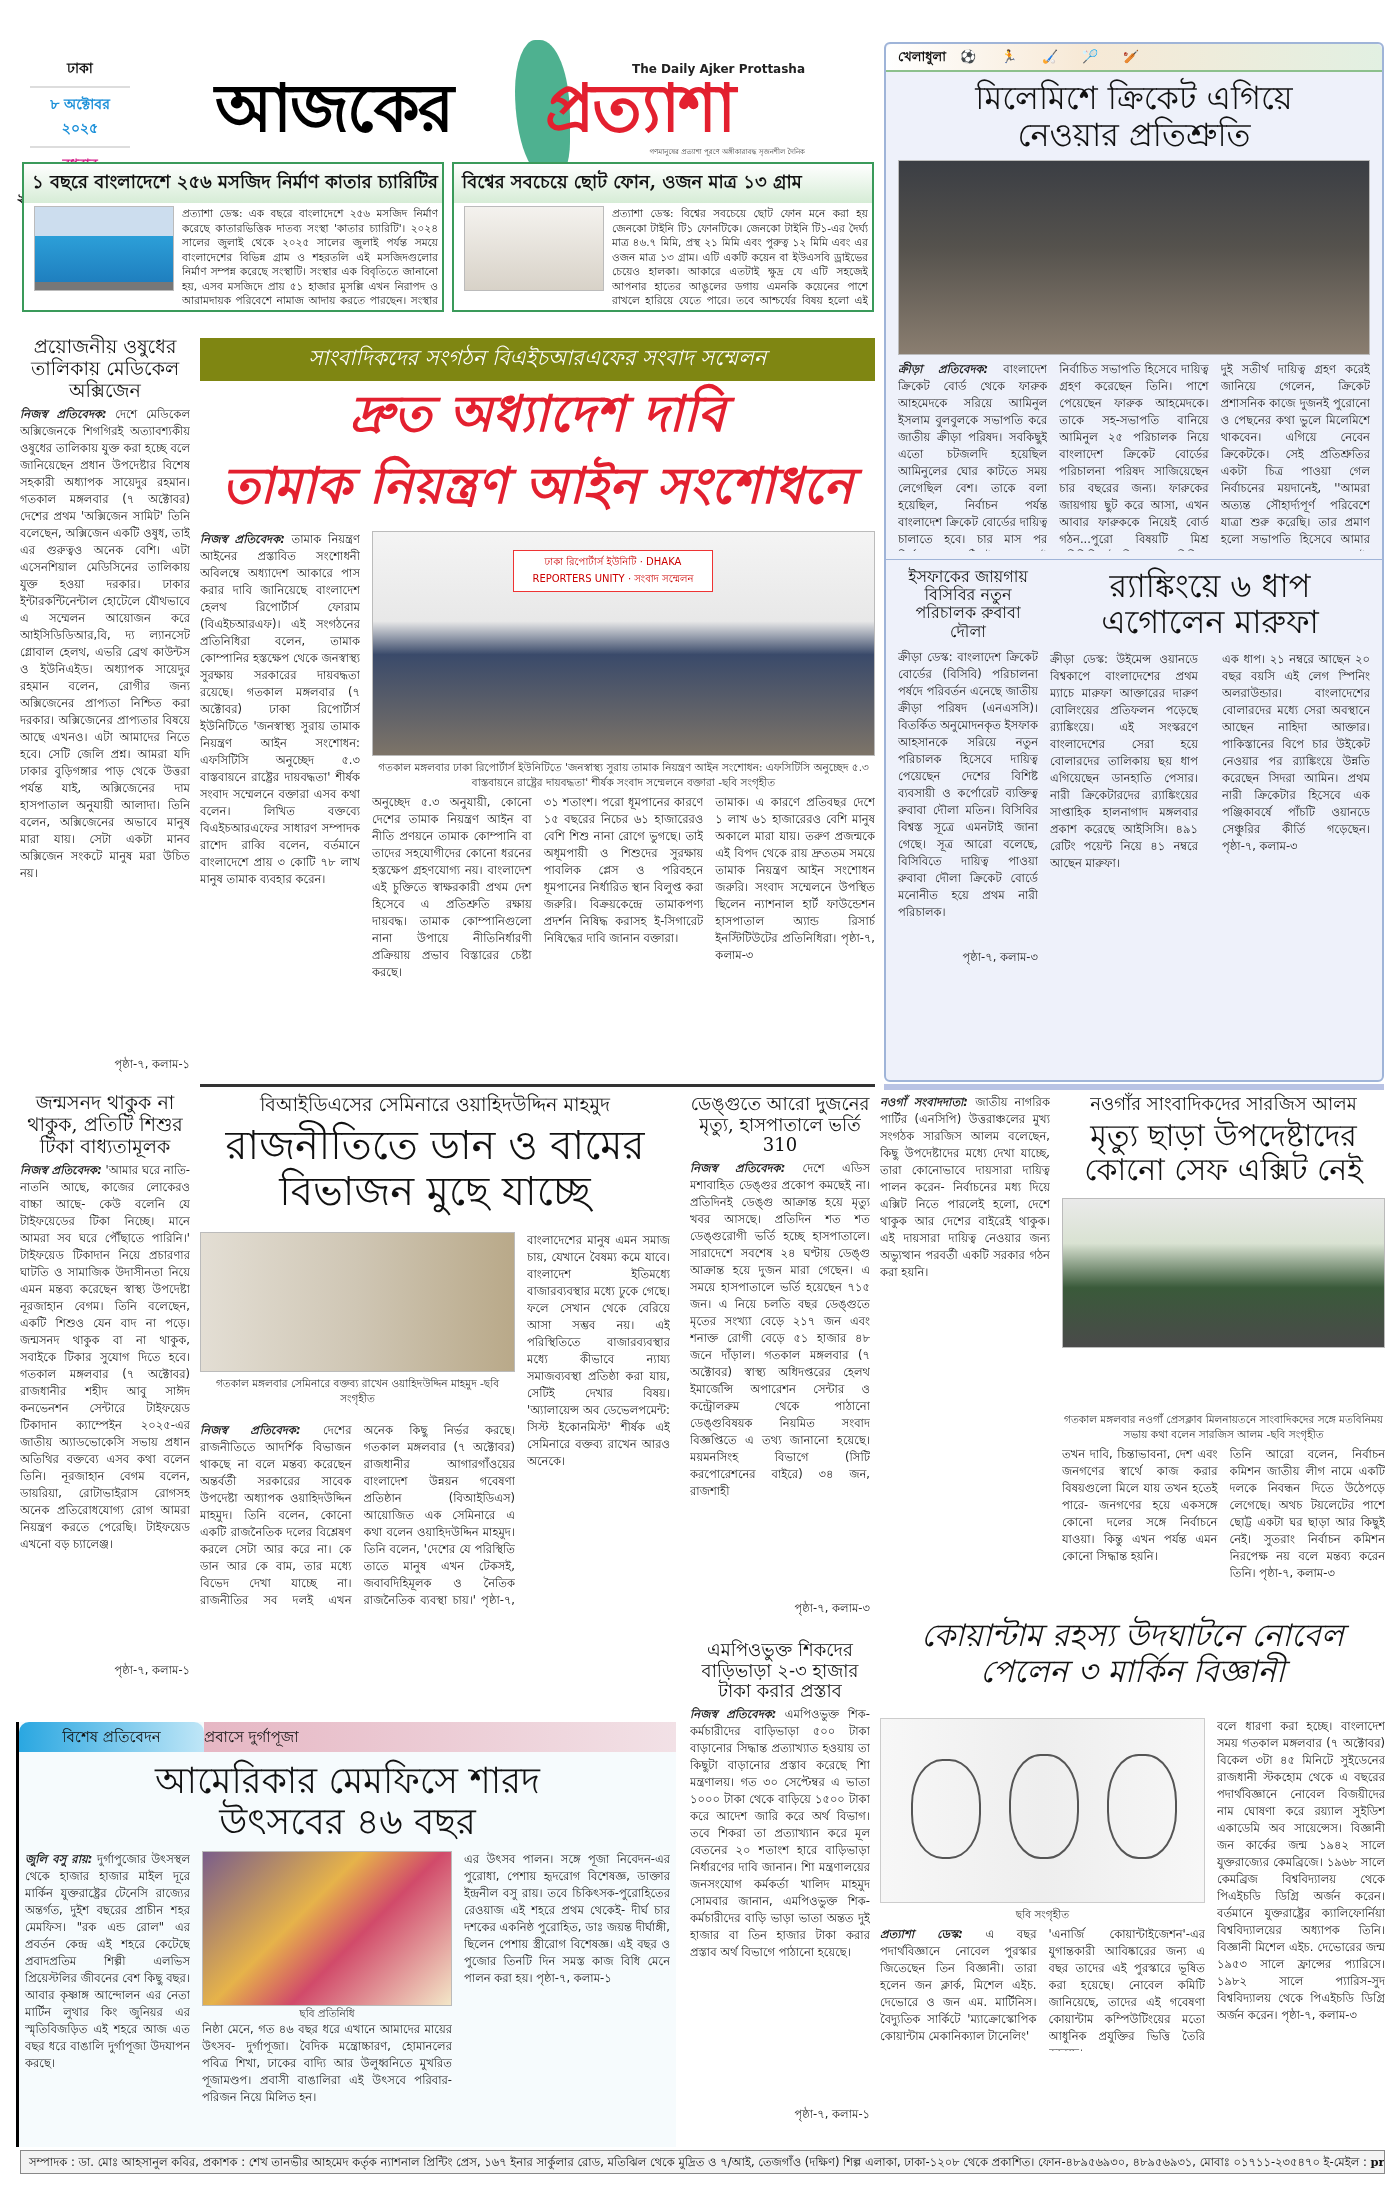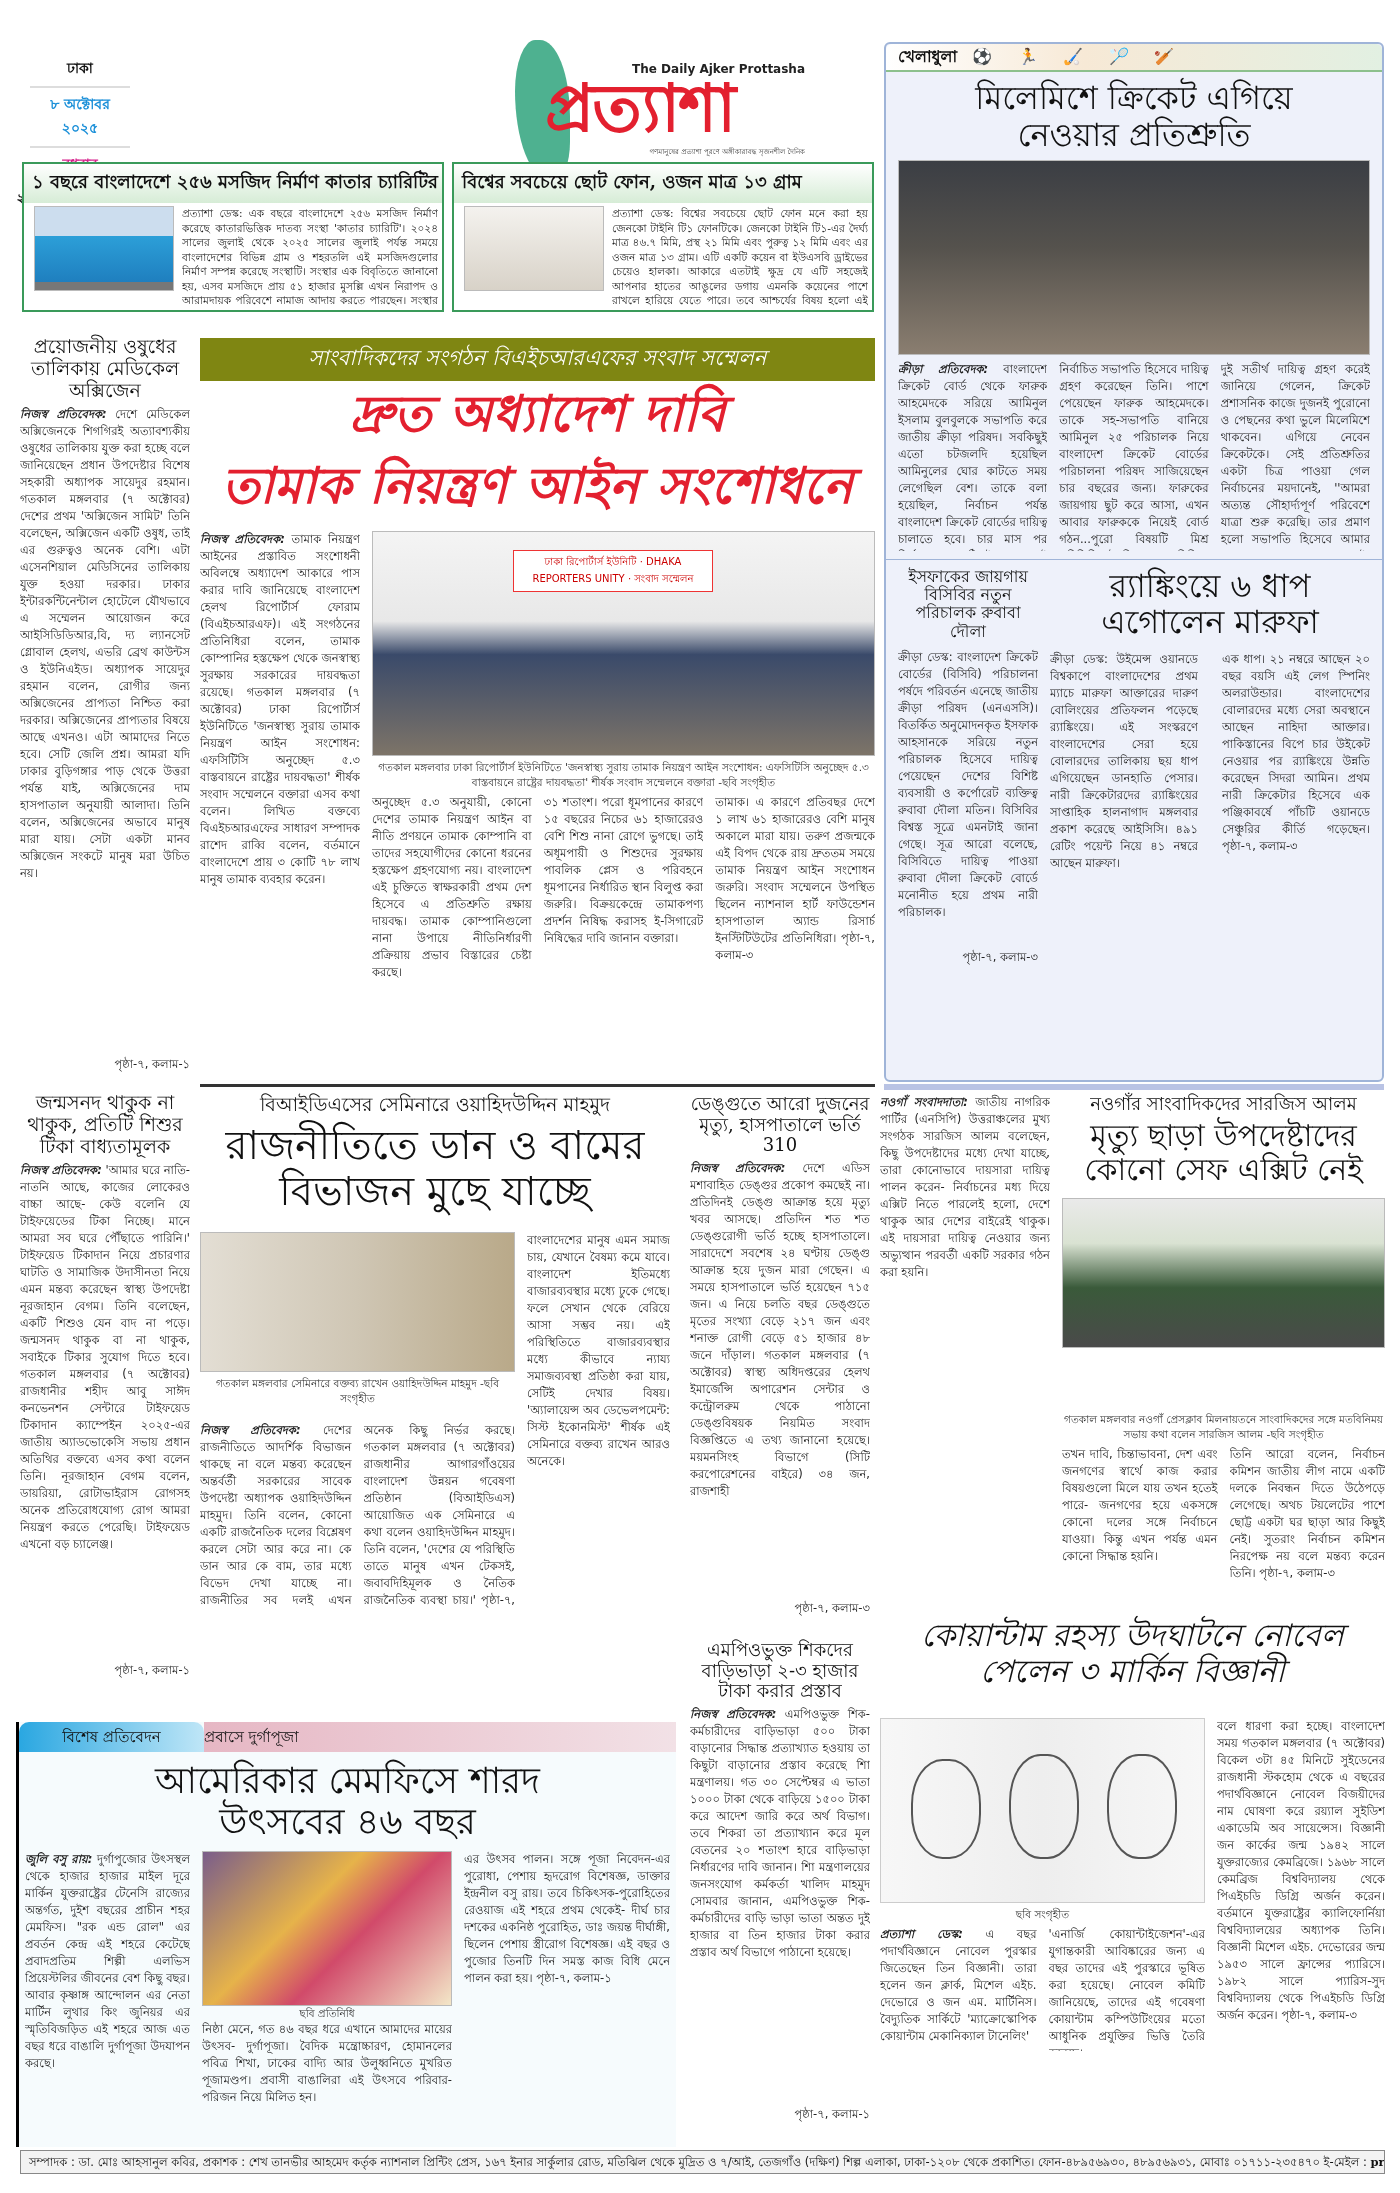--- a/index.html
+++ b/index.html
@@ -35,38 +35,39 @@
 <body>
 
 <div class="abs" id="datebox">
   <div>ঢাকা</div>
   <div style="color:#1a8fd8">৮ অক্টোবর ২০২৫</div>
   <div style="color:#d61f8a">বুধবার</div>
   <div style="border:none;font-size:13px;white-space:nowrap;margin-left:-20px;width:140px">২৩ আশ্বিন ১৪৩২ বঙ্গাব্দ</div>
 </div>
 <div class="abs" id="logo">
   <div class="logo-map"></div>
+  <span class="logo-black">আজকের</span>
   <span class="logo-red">প্রত্যাশা</span>
   <span class="logo-eng">The Daily Ajker Prottasha</span>
   <span class="logo-tag">গণমানুষের প্রত্যাশা পূরণে অঙ্গীকারাবদ্ধ সৃজনশীল দৈনিক</span>
 </div>
 
 <div class="abs greenbox" style="left:22px;top:162px;width:422px;height:150px">
   <div class="gh" style="font-size:18px">১ বছরে বাংলাদেশে ২৫৬ মসজিদ নির্মাণ কাতার চ্যারিটির</div>
   <div class="photo" style="position:absolute;left:10px;top:42px;width:140px;height:85px;background:linear-gradient(#cde 0%,#cde 35%,#2c9fd8 35%,#1f7fbf 90%,#777 90%)"></div>
   <div class="body-text" style="position:absolute;left:158px;top:42px;width:256px;height:102px;font-size:10.5px;line-height:14.5px">প্রত্যাশা ডেস্ক: এক বছরে বাংলাদেশে ২৫৬ মসজিদ নির্মাণ করেছে কাতারভিত্তিক দাতব্য সংস্থা 'কাতার চ্যারিটি'। ২০২৪ সালের জুলাই থেকে ২০২৫ সালের জুলাই পর্যন্ত সময়ে বাংলাদেশের বিভিন্ন গ্রাম ও শহরতলি এই মসজিদগুলোর নির্মাণ সম্পন্ন করেছে সংস্থাটি। সংস্থার এক বিবৃতিতে জানানো হয়, এসব মসজিদে প্রায় ৫১ হাজার মুসল্লি এখন নিরাপদ ও আরামদায়ক পরিবেশে নামাজ আদায় করতে পারছেন। সংস্থার প থেকে জানানো হয়, পূর্বে টিনশেড বা কাঁচা কাঠামোয় নামাজ আদায় করতে হতো। এখন আধুনিক মসজিদে পানি ও বিদ্যুৎ ব্যবস্থা রয়েছে।</div>
 </div>
 <div class="abs greenbox" style="left:452px;top:162px;width:422px;height:150px">
   <div class="gh" style="font-size:18px">বিশ্বের সবচেয়ে ছোট ফোন, ওজন মাত্র ১৩ গ্রাম</div>
   <div class="photo" style="position:absolute;left:10px;top:42px;width:140px;height:85px;background:linear-gradient(#f4f2ee,#d8d2c8)"></div>
   <div class="body-text" style="position:absolute;left:158px;top:42px;width:256px;height:102px;font-size:10.5px;line-height:14.5px">প্রত্যাশা ডেস্ক: বিশ্বের সবচেয়ে ছোট ফোন মনে করা হয় জেনকো টাইনি টি১ ফোনটিকে। জেনকো টাইনি টি১-এর দৈর্ঘ্য মাত্র ৪৬.৭ মিমি, প্রস্থ ২১ মিমি এবং পুরুত্ব ১২ মিমি এবং এর ওজন মাত্র ১৩ গ্রাম। এটি একটি কয়েন বা ইউএসবি ড্রাইভের চেয়েও হালকা। আকারে এতটাই ক্ষুদ্র যে এটি সহজেই আপনার হাতের আঙুলের ডগায় এমনকি কয়েনের পাশে রাখলে হারিয়ে যেতে পারে। তবে আশ্চর্যের বিষয় হলো এই খুদে ফোনটি দিয়েও আপনি কল করতে, মেসেজ পাঠাতে পারেন ঠিক অন্য ফোনের মতোই।</div>
 </div>
 
 <div class="abs sports" style="left:884px;top:42px;width:500px;height:1040px">
-  <div style="height:28px;background:linear-gradient(90deg,#fff,#f7e9d6 40%,#e2f0e2);border-bottom:2px solid #8cc08c;border-radius:6px 6px 0 0;padding-left:12px;font-family:'DejaVu Serif',serif;font-weight:bold;font-size:16px;line-height:26px">
+  <div style="height:28px;background:linear-gradient(90deg,#fff,#f7e9d6 40%,#e2f0e2);border-bottom:2px solid #8cc08c;border-radius:6px 6px 0 0;padding-left:12px;font-family:'DejaVu Serif',serif;font-weight:bold;font-size:13px;line-height:26px">
     <span>খেলাধুলা</span>
     <span style="color:#e88;letter-spacing:10px;margin-left:10px">⚽ 🏃 🏑 🏸 🏏</span>
   </div>
   <div class="hd" style="font-size:32px;padding:8px 40px 6px">মিলেমিশে ক্রিকেট এগিয়ে নেওয়ার প্রতিশ্রুতি</div>
   <div class="photo" style="margin:0 12px;height:195px;background:linear-gradient(180deg,#3b3e44 0%,#55524d 45%,#8a7e70 100%)"></div>
   <div style="display:flex;gap:12px;padding:6px 12px">
     <div class="body-text" style="flex:1;height:190px"><b>ক্রীড়া প্রতিবেদক:</b> <span>বাংলাদেশ ক্রিকেট বোর্ড থেকে ফারুক আহমেদকে সরিয়ে আমিনুল ইসলাম বুলবুলকে সভাপতি করে জাতীয় ক্রীড়া পরিষদ। সবকিছুই এতো চটজলদি হয়েছিল আমিনুলের ঘোর কাটতে সময় লেগেছিল বেশ। তাকে বলা হয়েছিল, নির্বাচন পর্যন্ত বাংলাদেশ ক্রিকেট বোর্ডের দায়িত্ব চালাতে হবে। চার মাস পর নির্বাচন হলো ঠিকই, নতুন এই বোর্ডের সভাপতি পুরোনো মুখ আমিনুল। এবার</span></div>
     <div class="body-text" style="flex:1;height:190px">নির্বাচিত সভাপতি হিসেবে দায়িত্ব গ্রহণ করেছেন তিনি। পাশে পেয়েছেন ফারুক আহমেদকে। তাকে সহ-সভাপতি বানিয়ে আমিনুল ২৫ পরিচালক নিয়ে বাংলাদেশ ক্রিকেট বোর্ডের পরিচালনা পরিষদ সাজিয়েছেন চার বছরের জন্য। ফারুকের জায়গায় ছুট করে আসা, এখন আবার ফারুককে নিয়েই বোর্ড গঠন...পুরো বিষয়টি মিশ্র পরিস্থিতি তৈরি করছে নিশ্চিত ভাবেই। কিন্তু ২২ গজের পুরোনো</div>
     <div class="body-text" style="flex:1;height:190px"><span>দুই সতীর্থ দায়িত্ব গ্রহণ করেই জানিয়ে গেলেন, ক্রিকেট প্রশাসনিক কাজে দুজনই পুরোনো ও পেছনের কথা ভুলে মিলেমিশে থাকবেন। এগিয়ে নেবেন ক্রিকেটকে। সেই প্রতিশ্রুতির একটা চিত্র পাওয়া গেল নির্বাচনের ময়দানেই, ''আমরা অত্যন্ত সৌহার্দ্যপূর্ণ পরিবেশে যাত্রা শুরু করেছি। তার প্রমাণ হলো সভাপতি হিসেবে আমার নাম প্রস্তাব করেন ফারুক ভাই। আর আমি</span> </div>
   </div>

